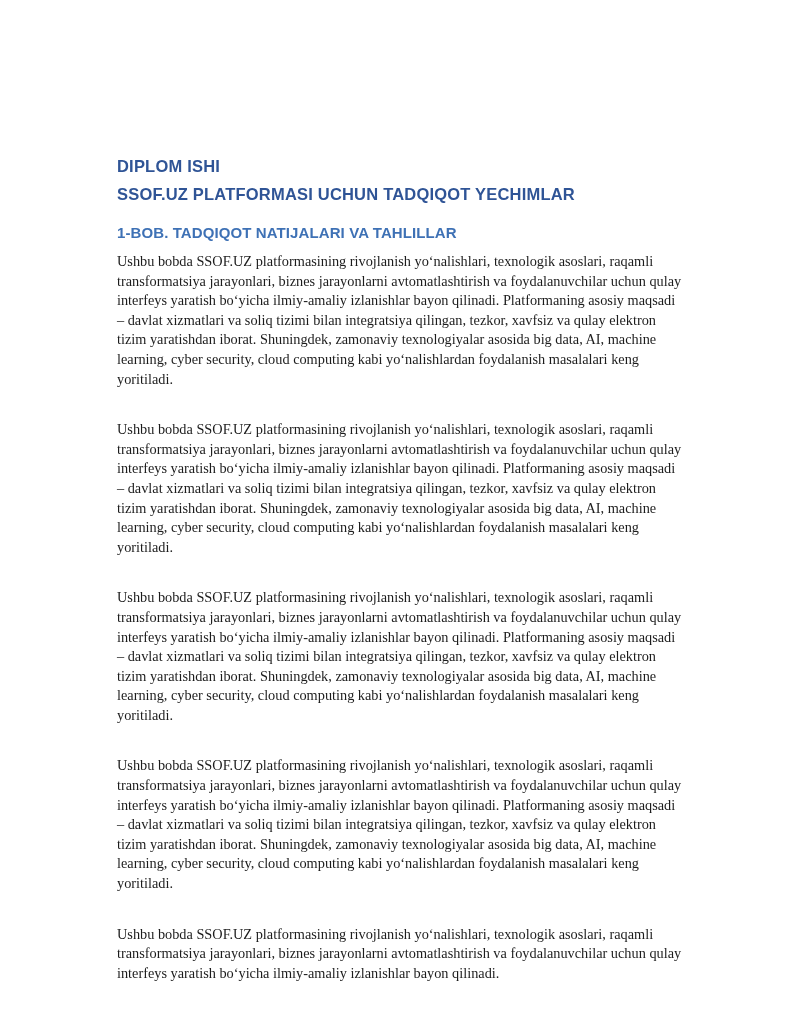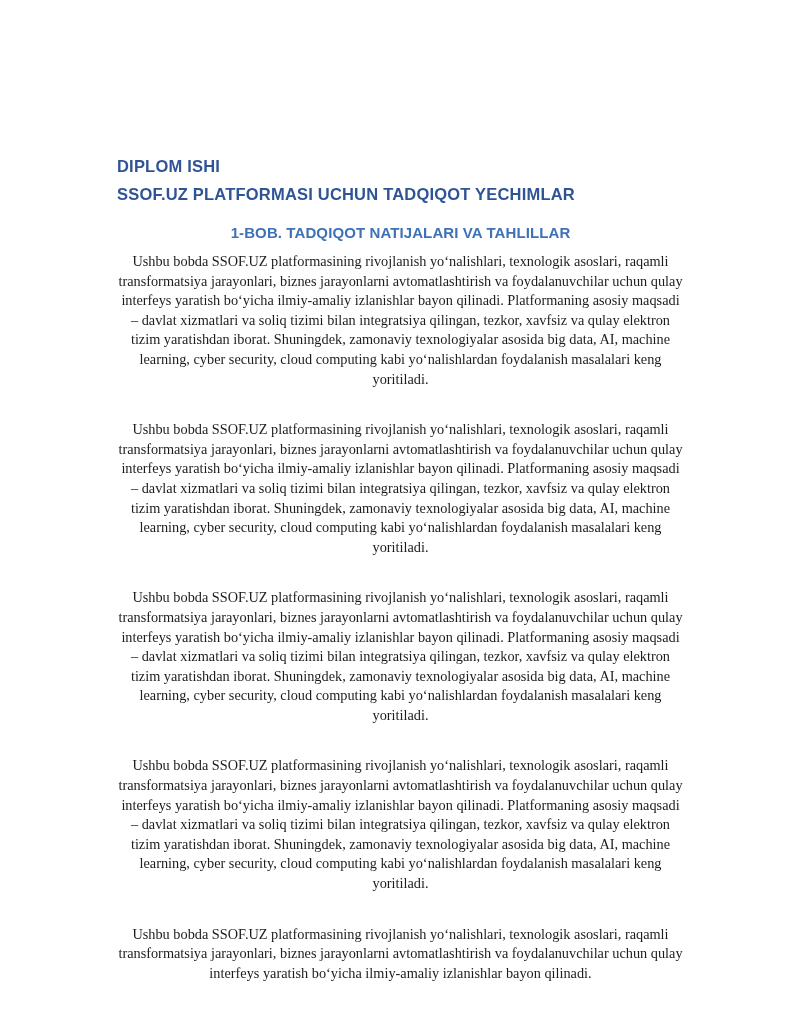--- a/index.html
+++ b/index.html
@@ -31,34 +31,33 @@
     display: block;
   }
   .section-heading {
     margin: 14px 0 0 0;
     font-family: "Liberation Sans", sans-serif;
     font-weight: 700;
     font-size: 15px;
     line-height: 21px;
     color: #3E71B5;
     letter-spacing: 0.1px;
-    text-align: center;
   }
   .body-copy {
     margin: 0;
     padding: 0;
   }
   .body-paragraph {
     margin: 9px 0 0 0;
     font-family: "Liberation Serif", serif;
     font-size: 14.3px;
     line-height: 19.6px;
     color: #1c1c1c;
     max-width: 570px;
-    text-align: center;
+    text-align: left;
   }
   .body-paragraph + .body-paragraph {
     margin-top: 31px;
   }
 </style>
 </head>
 <body>
 
 <div class="page">
 

